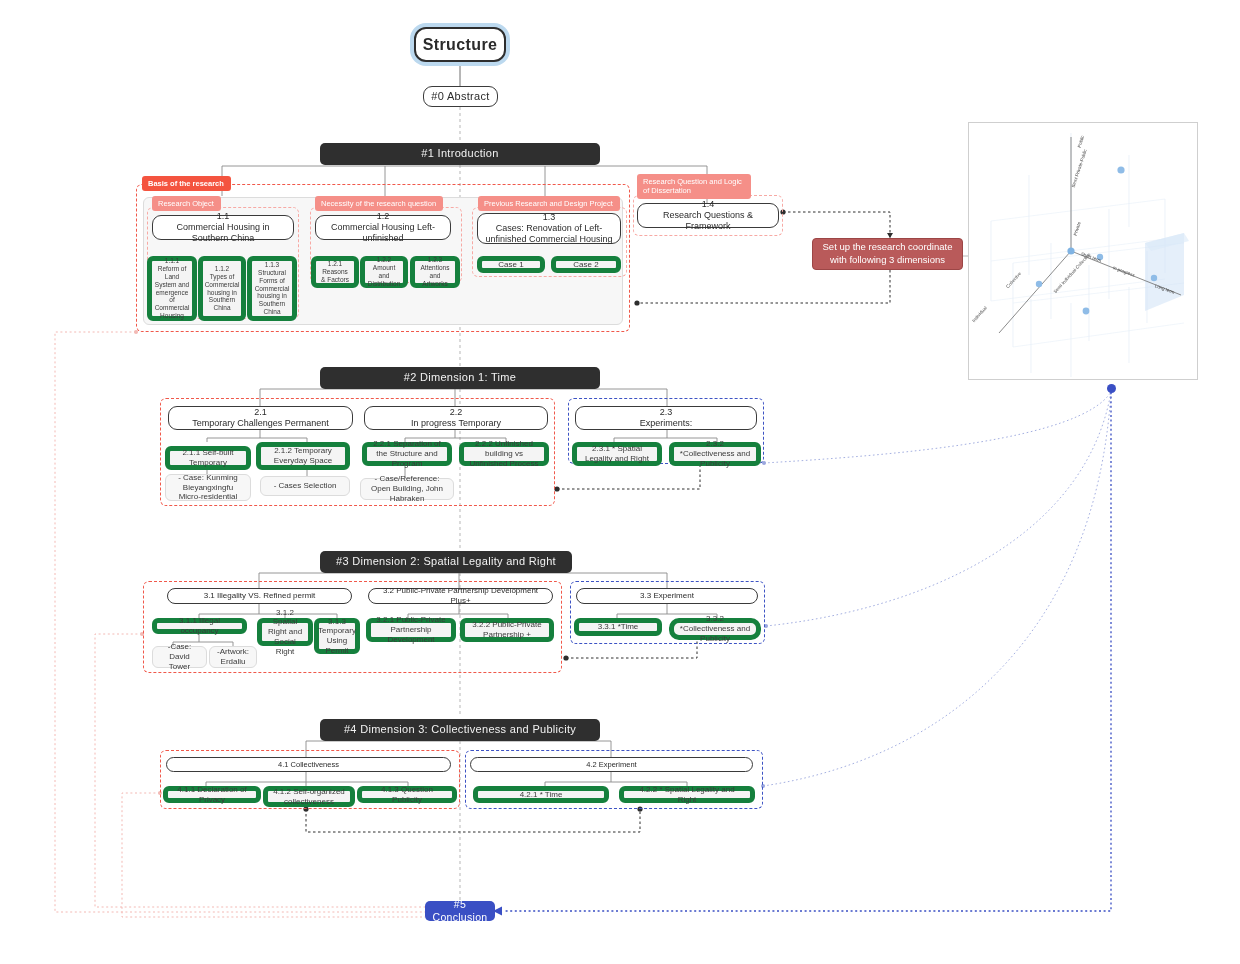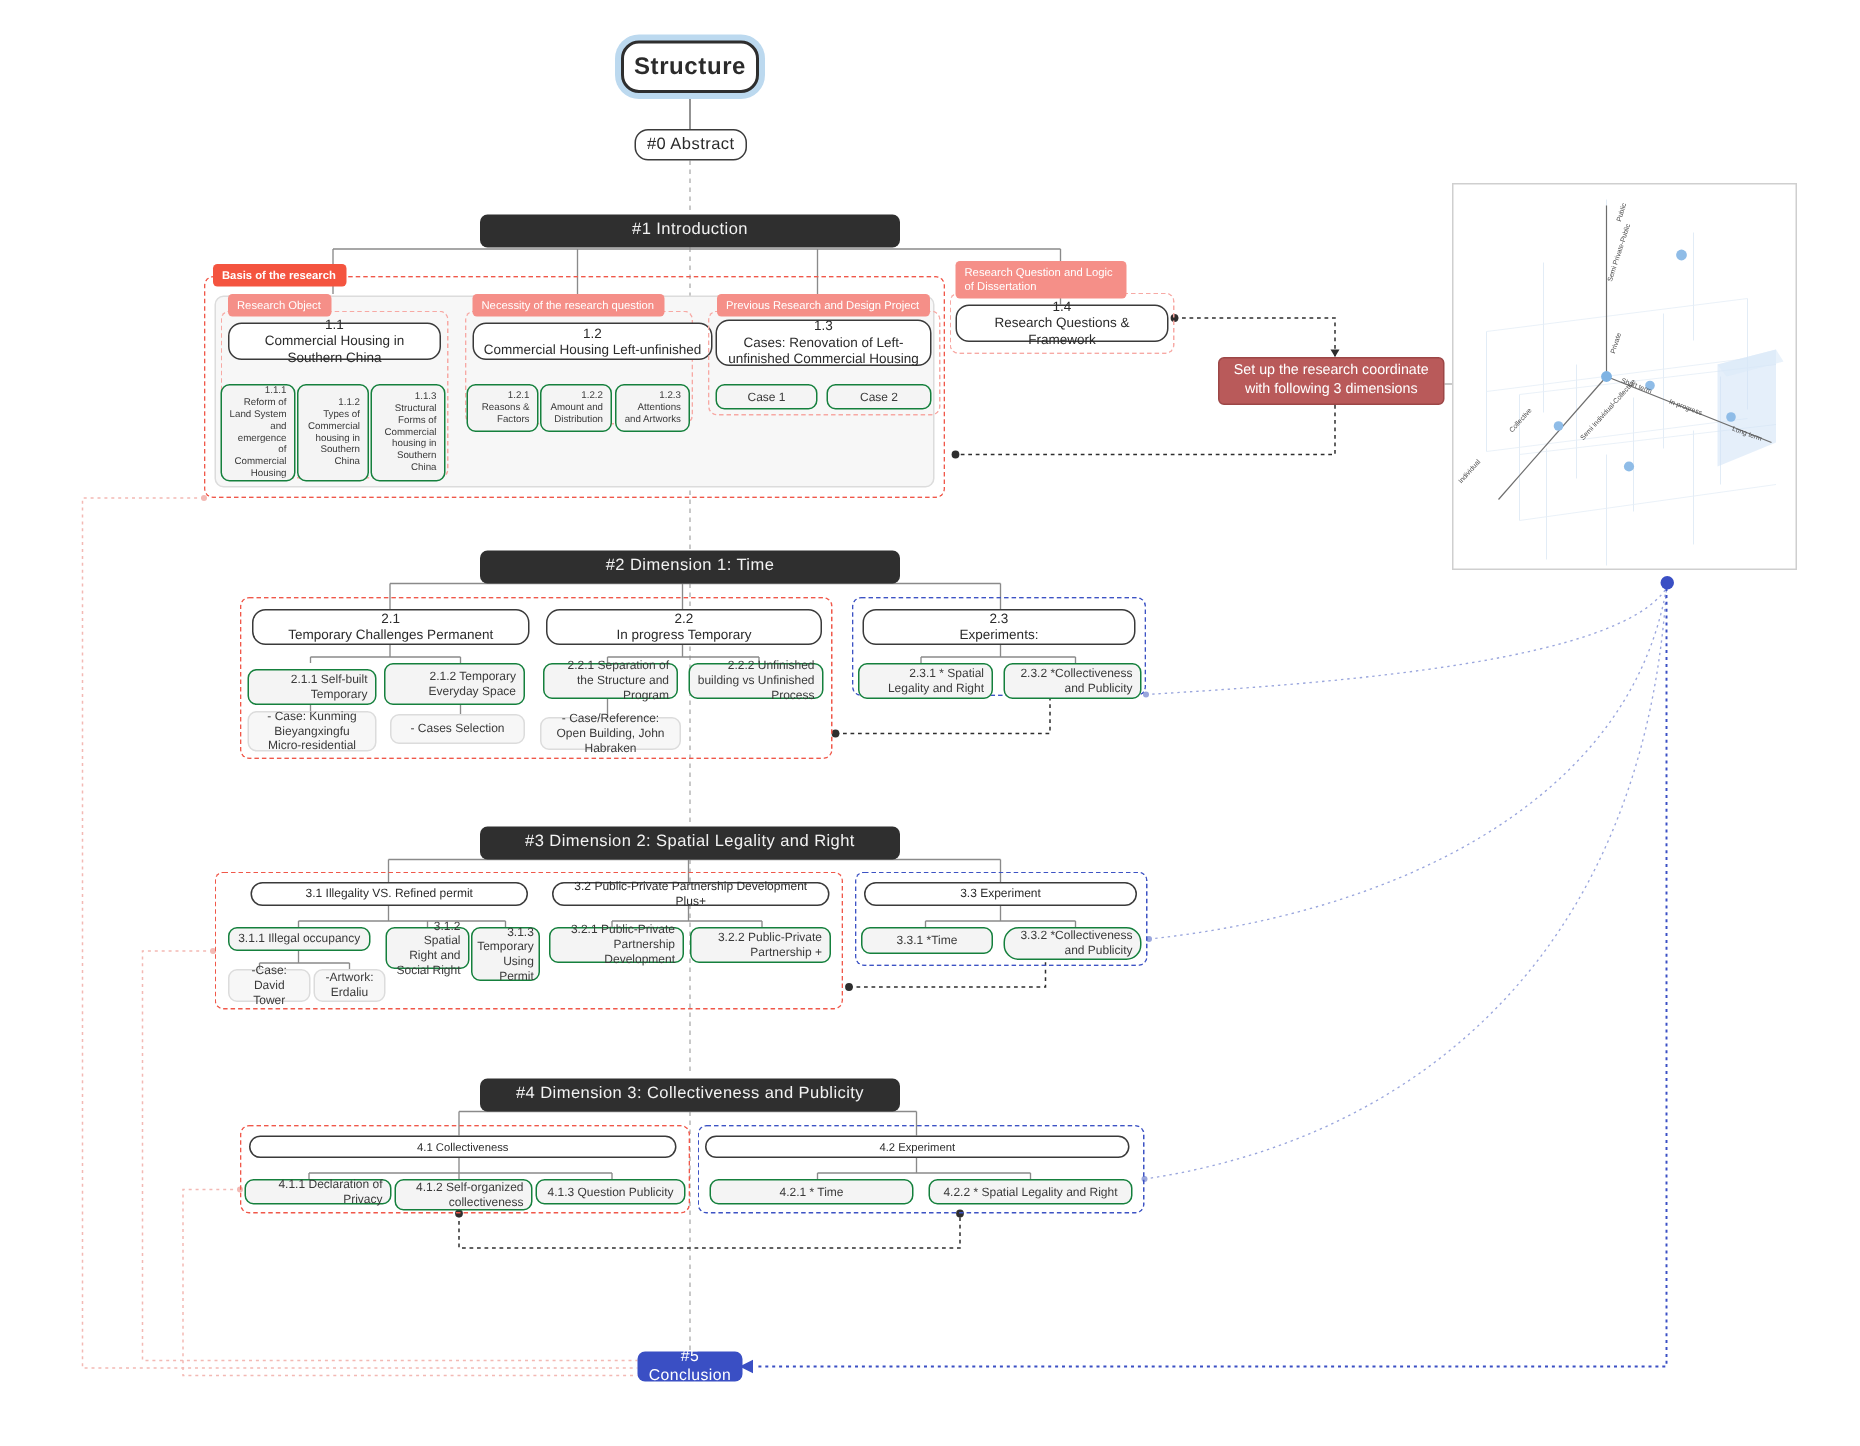--- a/index.html
+++ b/index.html
@@ -43,22 +43,22 @@
   .conclusion{
     background:#3a4fc4; color:#ffffff;
     border:none; border-radius:5px;
     font-size:10.5px; letter-spacing:.3px;
   }
   .lv1{
     border:1.6px solid #3a3a3a; border-radius:9px;
     font-size:9px; background:#fff;
   }
   .lv2{
-    border:1px solid #15803d; border-radius:6px;
-    background:#f4f4f4; color:#3a3a3a; font-size:8px;text-align:right;
+    border:5px solid #15803d; border-radius:6px;
+    background:#f4f4f4; color:#3a3a3a; font-size:8px;
   }
   .lv3{
     border:1px solid #dcdcdc; border-radius:6px;
     background:#f7f7f7; color:#3a3a3a; font-size:8px;
   }
   .note-red{
     position:absolute;
     background:#b95a5a; color:#fff;
     border:1px solid #9c4646; border-radius:4px;
     font-size:9.5px; text-align:center; line-height:1.35;
@@ -279,21 +279,21 @@
   <div class="node lv2" style="left:147px; top:256px; width:50px; height:65px; font-size:6.5px;">1.1.1
 Reform of Land System and emergence of Commercial Housing</div>
   <div class="node lv2" style="left:198px; top:256px; width:48px; height:65px; font-size:6.5px;">1.1.2
 Types of Commercial housing in Southern China</div>
   <div class="node lv2" style="left:247px; top:256px; width:50px; height:65px; font-size:6.5px;">1.1.3
 Structural Forms of Commercial housing in Southern China</div>
 
   <div class="grp pink" style="left:310px; top:207px; width:152px; height:76px;"></div>
   <div class="tag soft" style="left:315px; top:196px;">Necessity of the  research question</div>
 
-  <div class="node lv1" style="left:315px; top:215px; width:160px; height:25px;">1.2
+  <div class="node lv1" style="left:315px; top:215px; width:136px; height:25px;">1.2
 Commercial Housing Left-unfinished</div>
   <div class="node lv2" style="left:311px; top:256px; width:48px; height:32px; font-size:6.5px;">1.2.1
 Reasons &amp; Factors</div>
   <div class="node lv2" style="left:360px; top:256px; width:48px; height:32px; font-size:6.5px;">1.2.2
 Amount and Distribution</div>
   <div class="node lv2" style="left:410px; top:256px; width:50px; height:32px; font-size:6.5px;">1.2.3
 Attentions and Artworks</div>
 
   <div class="grp pink" style="left:472px; top:207px; width:155px; height:70px;"></div>
   <div class="tag soft" style="left:478px; top:196px;">Previous Research and Design Project</div>
@@ -328,21 +328,21 @@
 In progress Temporary</div>
   <div class="node lv2" style="left:362px; top:442px; width:90px; height:24px;">2.2.1 Separation of the Structure and Program</div>
   <div class="node lv3" style="left:360px; top:478px; width:94px; height:22px;">- Case/Reference: Open Building, John Habraken</div>
   <div class="node lv2" style="left:459px; top:442px; width:90px; height:24px;">2.2.2 Unfinished building vs Unfinished Process</div>
 
   <div class="node lv1" style="left:575px; top:406px; width:182px; height:24px;">2.3
 Experiments:</div>
   <div class="node lv2" style="left:572px; top:442px; width:90px; height:24px;">2.3.1 * Spatial Legality and Right</div>
   <div class="node lv2" style="left:669px; top:442px; width:92px; height:24px;">2.3.2 *Collectiveness and Publicity</div>
 
-  <div class="node chapter" style="left:320px; top:551px; width:280px; height:22px;text-align:right;">#3  Dimension 2: Spatial Legality and Right</div>
+  <div class="node chapter" style="left:320px; top:551px; width:252px; height:22px;text-align:right;">#3  Dimension 2: Spatial Legality and Right</div>
 
   <div class="grp red" style="left:143px; top:581px; width:419px; height:92px;"></div>
   <div class="grp blue" style="left:570px; top:581px; width:195px; height:63px;"></div>
 
   <div class="node lv1" style="left:167px; top:588px; width:185px; height:16px; font-size:8px;">3.1 Illegality VS. Refined permit</div>
   <div class="node lv2" style="left:152px; top:618px; width:95px; height:16px;">3.1.1 Illegal occupancy</div>
   <div class="node lv3" style="left:152px; top:646px; width:55px; height:22px;">-Case: David Tower</div>
   <div class="node lv3" style="left:209px; top:646px; width:48px; height:22px;">-Artwork: Erdaliu</div>
   <div class="node lv2" style="left:257px; top:618px; width:56px; height:28px;">3.1.2 Spatial Right and Social Right</div>
   <div class="node lv2" style="left:314px; top:618px; width:46px; height:36px;">3.1.3 Temporary Using Permit</div>

